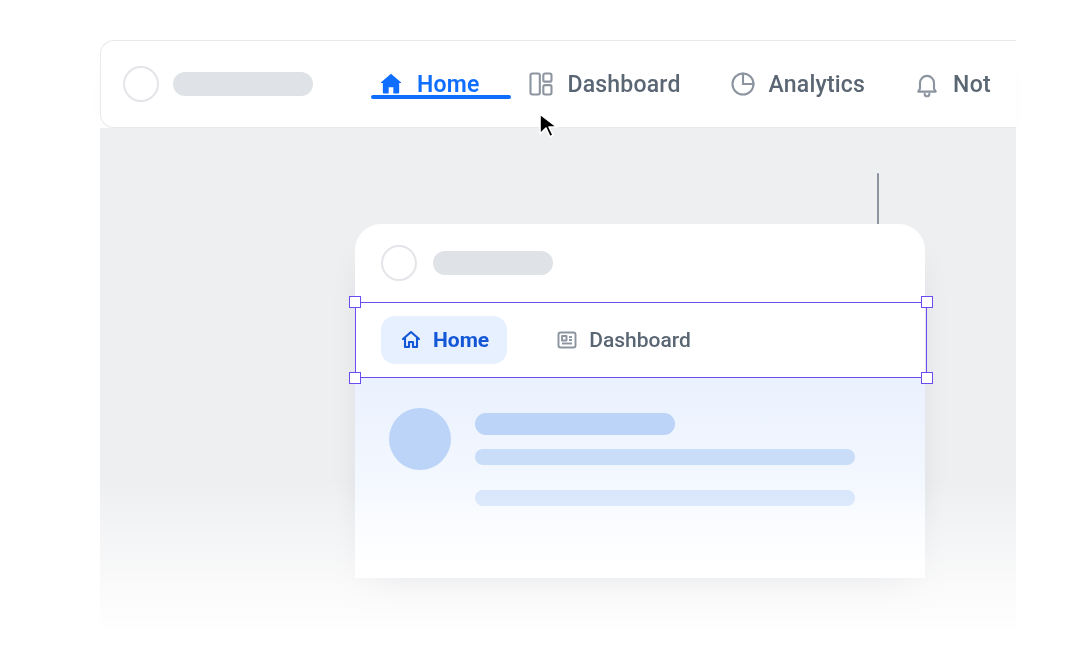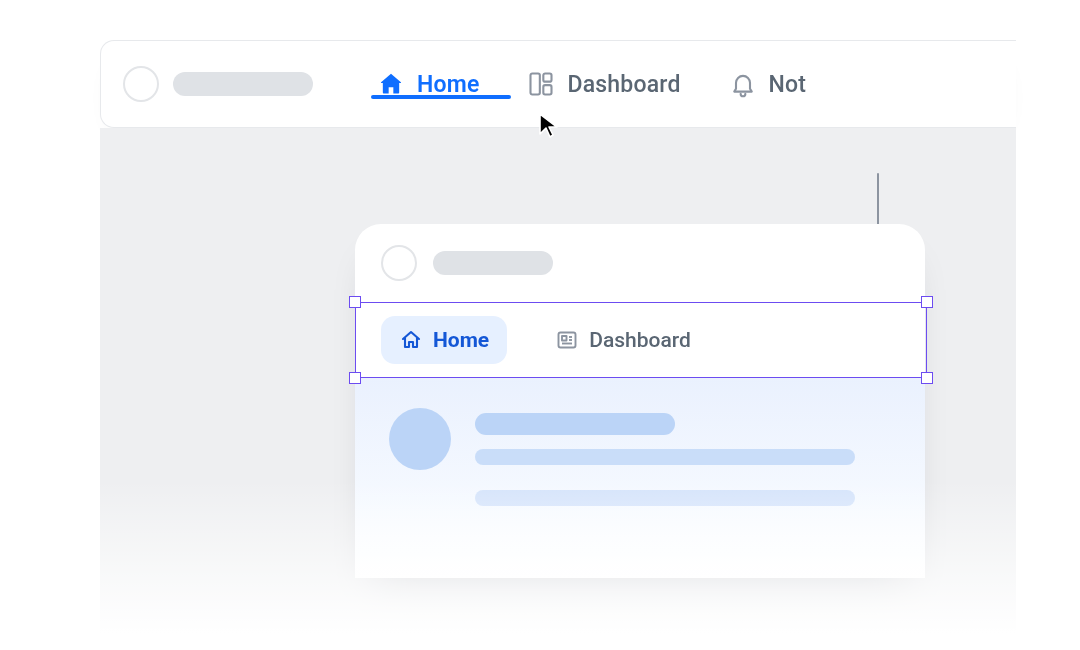--- a/index.html
+++ b/index.html
@@ -153,20 +153,29 @@
         <span class="icon">
           <svg width="28" height="28" viewBox="0 0 24 24" fill="none" stroke="#8C94A0" stroke-width="1.8" stroke-linejoin="round">
               <rect x="3" y="3" width="8" height="18" rx="1.5"></rect>
               <rect x="14" y="3" width="7" height="7" rx="1.5"></rect>
               <rect x="14" y="13" width="7" height="8" rx="1.5"></rect>
             </svg>
         </span>
         <span class="label">Dashboard</span>
       </div>
 
+      <div class="topnav-item">
+        <span class="icon">
+          <svg width="28" height="28" viewBox="0 0 24 24" fill="none" stroke="#8C94A0" stroke-width="1.8">
+              <circle cx="12" cy="12" r="9"></circle>
+              <path d="M12 3v9h9" stroke-linecap="round"></path>
+            </svg>
+        </span>
+        <span class="label">Analytics</span>
+      </div>
 
       <div class="topnav-item">
         <span class="icon">
           <svg width="28" height="28" viewBox="0 0 24 24" fill="none" stroke="#8C94A0" stroke-width="1.8" stroke-linecap="round" stroke-linejoin="round">
               <path d="M6 16V11a6 6 0 1 1 12 0v5l1.5 2.5H4.5L6 16Z"></path>
               <path d="M10 20.5a2 2 0 0 0 4 0"></path>
             </svg>
         </span>
         <span class="label">Not</span>
       </div>

